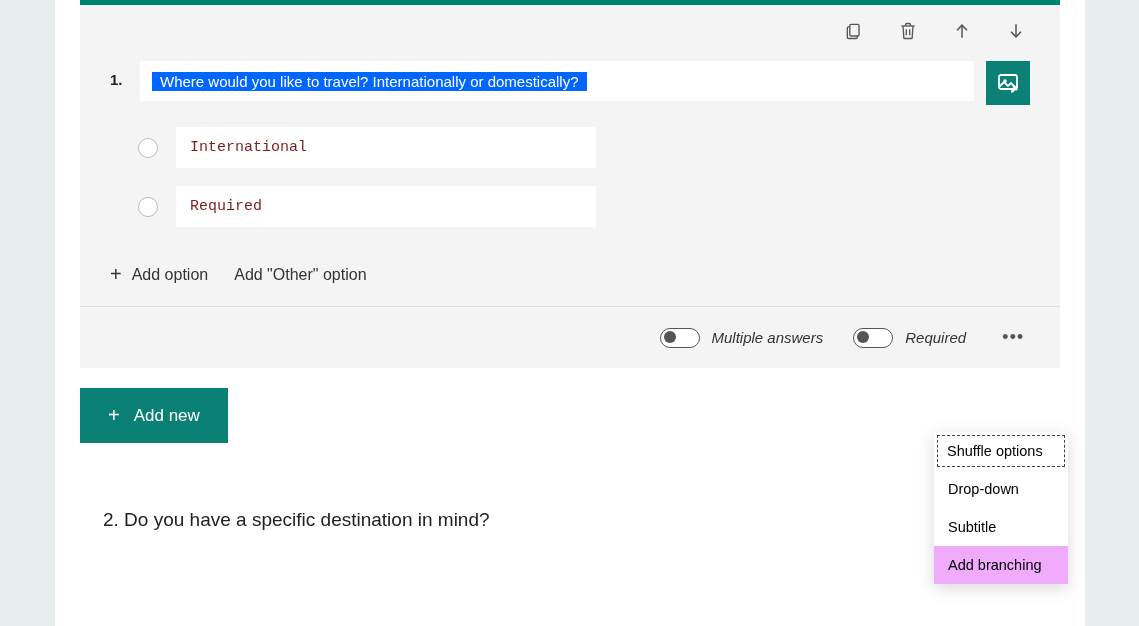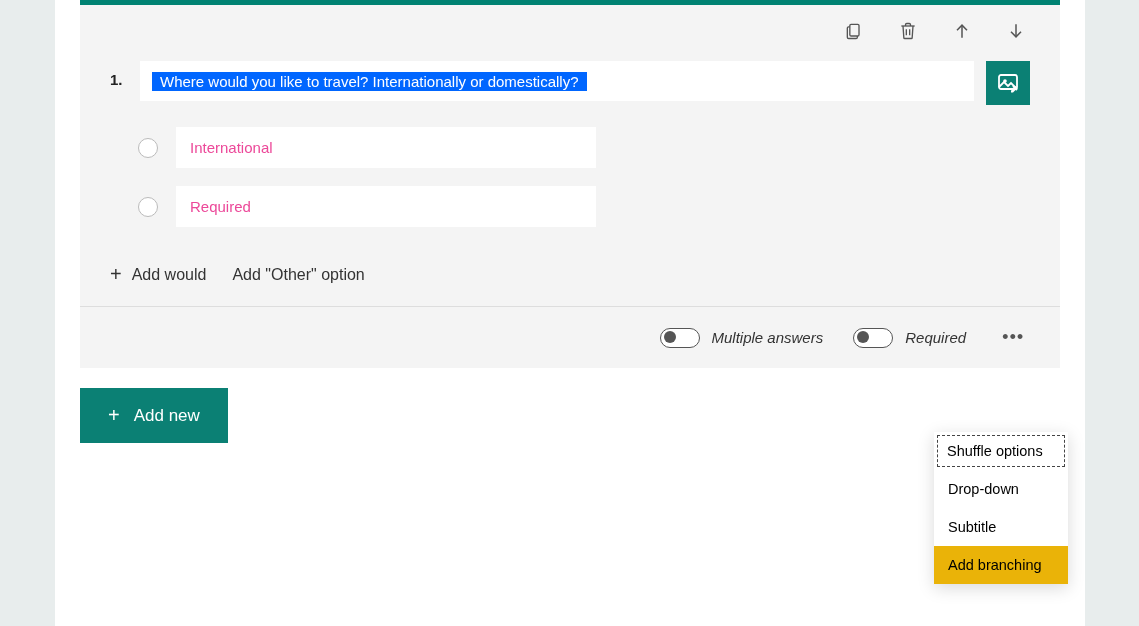--- a/index.html
+++ b/index.html
@@ -84,22 +84,23 @@
     width: 20px; height: 20px;
     border: 1.5px solid #bbb;
     border-radius: 50%;
     background: #fff;
   }
   .opt-input {
     background: #fff;
     width: 420px;
     padding: 12px 14px;
     font-size: 15px;
-    color: #ec4899;
+    color: #7f1d1d;
     border: none;
+    font-family: Liberation Mono, monospace;
   }
   .add-row {
     display: flex;
     align-items: center;
     gap: 26px;
     padding: 8px 30px 20px 30px;
   }
   .add-option {
     display: flex; align-items: center; gap: 10px;
     font-size: 16px; color: #333; cursor: pointer;
@@ -166,21 +167,21 @@
   .dropdown-menu .item {
     padding: 11px 14px;
     cursor: pointer;
   }
   .dropdown-menu .item.focused {
     outline: 1px dashed #444;
     outline-offset: -4px;
     padding-left: 13px;
   }
   .dropdown-menu .item.hovered {
-    background: #eab308;
+    background: #f0abfc;
   }
   .plus-glyph { font-size: 20px; font-weight: 300; }
 </style>
 </head>
 <body>
 
 <div class="form-container">
 
   <div class="question-card">
 
@@ -240,21 +241,21 @@
       </div>
       <div class="option-row">
         <div class="radio"></div>
         <div class="opt-input">Required</div>
       </div>
     </div>
 
     <div class="add-row">
       <div class="add-option">
         <span class="plus-glyph">+</span>
-        <span>Add would</span>
+        <span>Add option</span>
       </div>
       <div class="add-other">Add "Other" option</div>
     </div>
 
     <div class="card-footer">
       <div class="toggle-group">
         <div class="toggle"></div>
         <span class="toggle-label">Multiple answers</span>
       </div>
       <div class="toggle-group">
@@ -264,20 +265,21 @@
       <div class="more-btn">•••</div>
     </div>
 
   </div>
 
   <button class="add-new">
     <span class="plus-glyph">+</span>
     <span>Add new</span>
   </button>
 
+  <div class="q2">2. Do you have a specific destination in mind?</div>
 
 </div>
 
 <div class="dropdown-menu">
   <div class="item focused">Shuffle options</div>
   <div class="item">Drop-down</div>
   <div class="item">Subtitle</div>
   <div class="item hovered">Add branching</div>
 </div>
 

